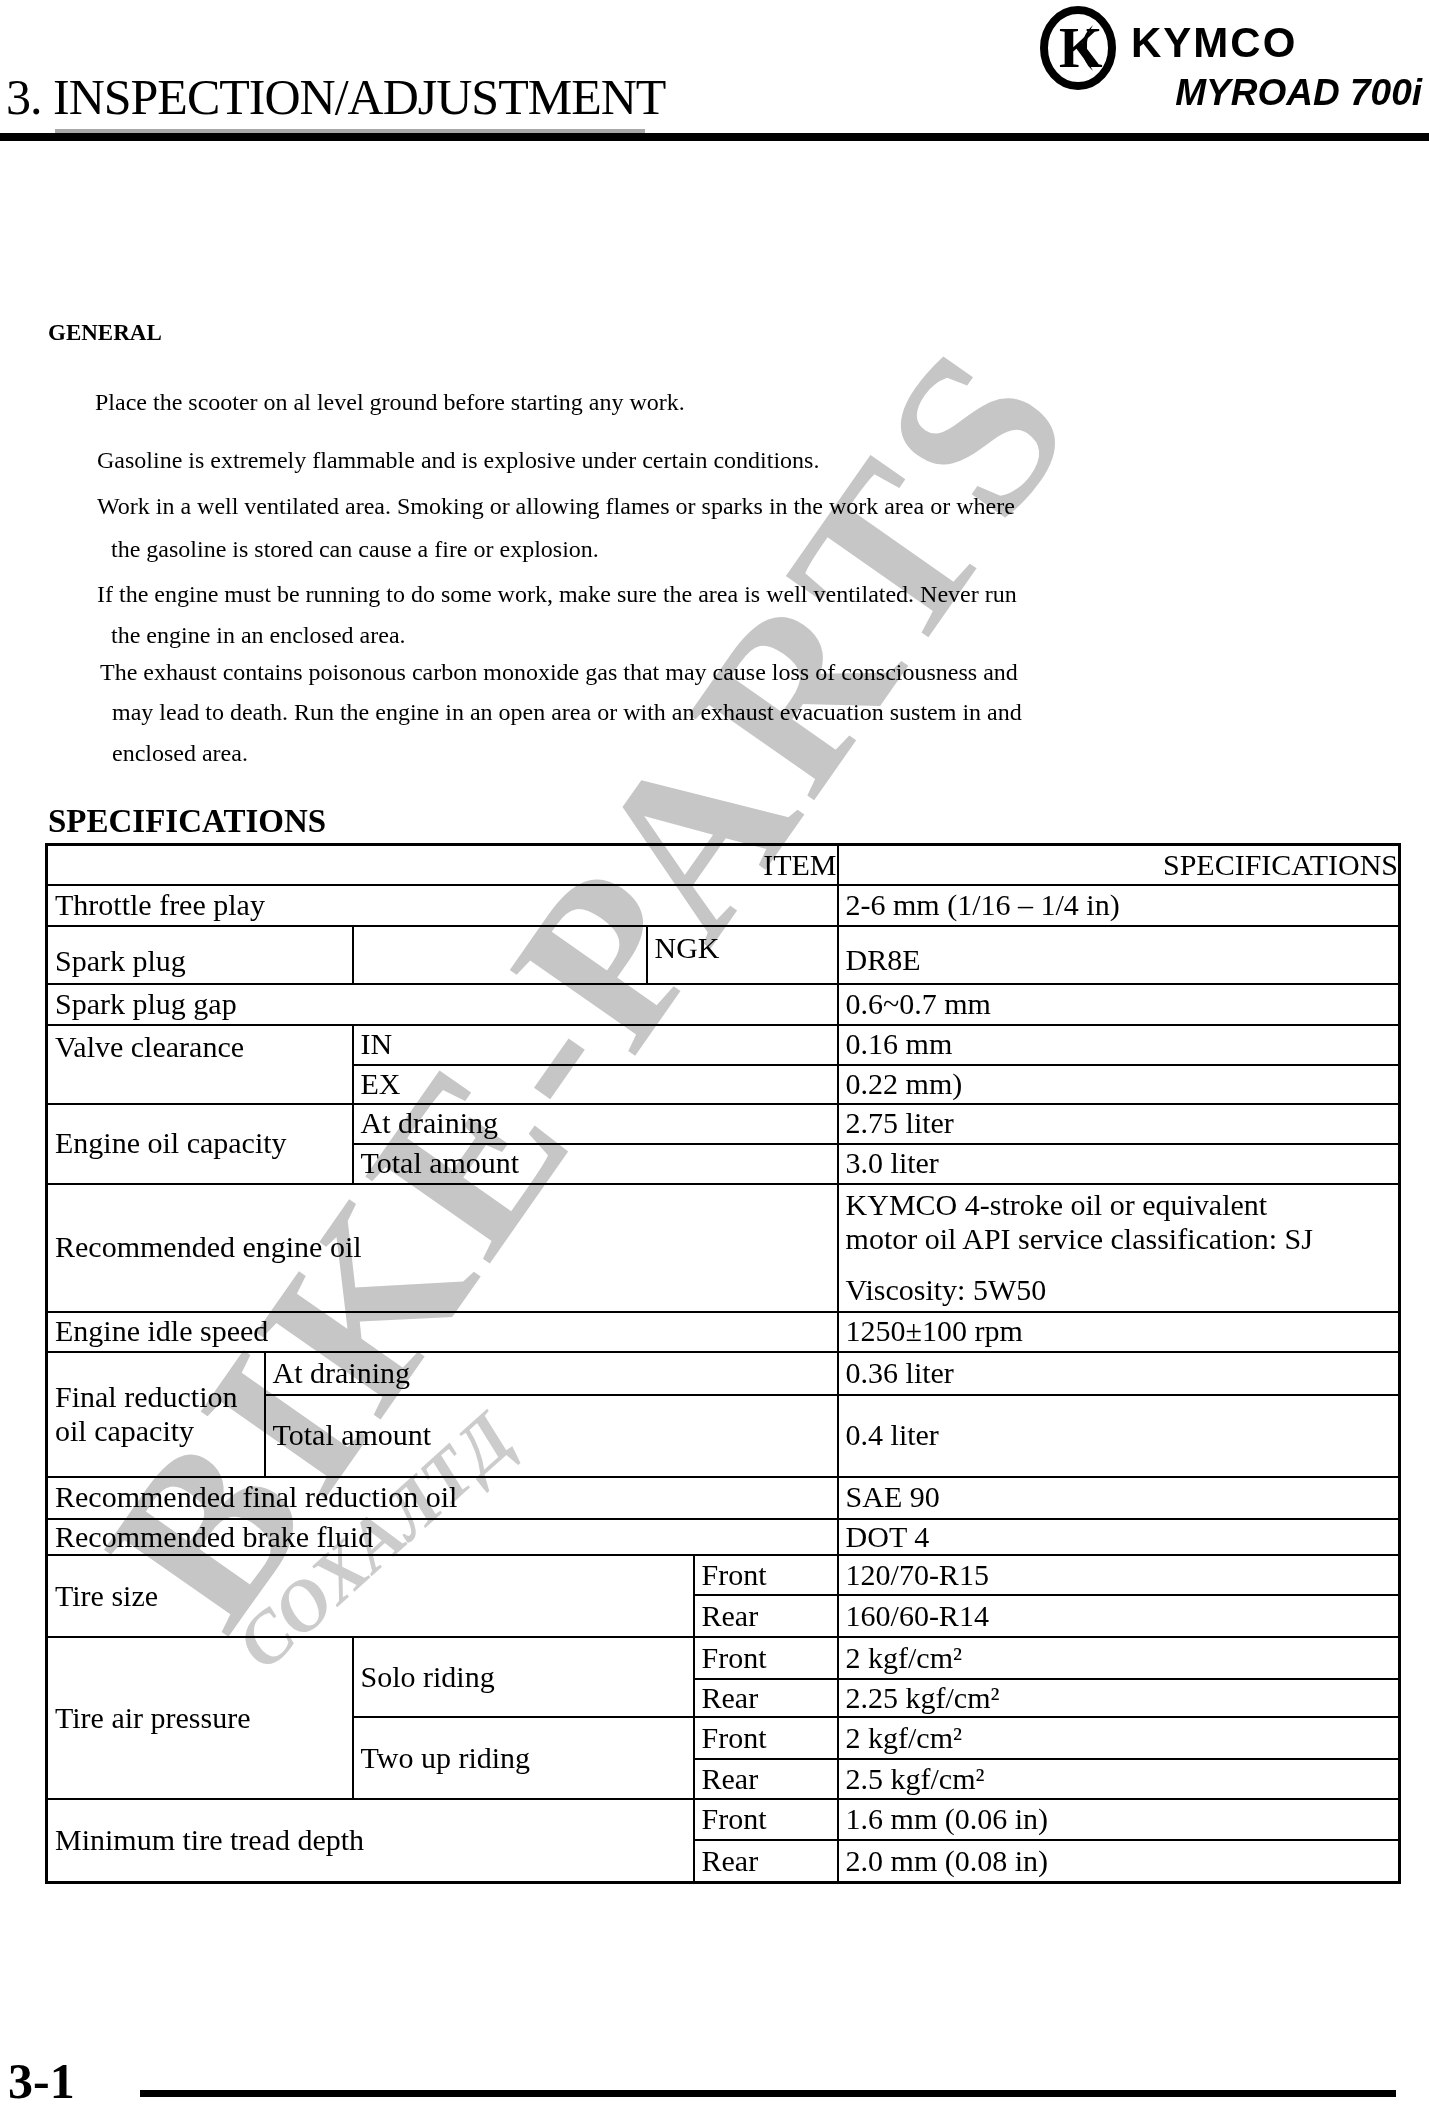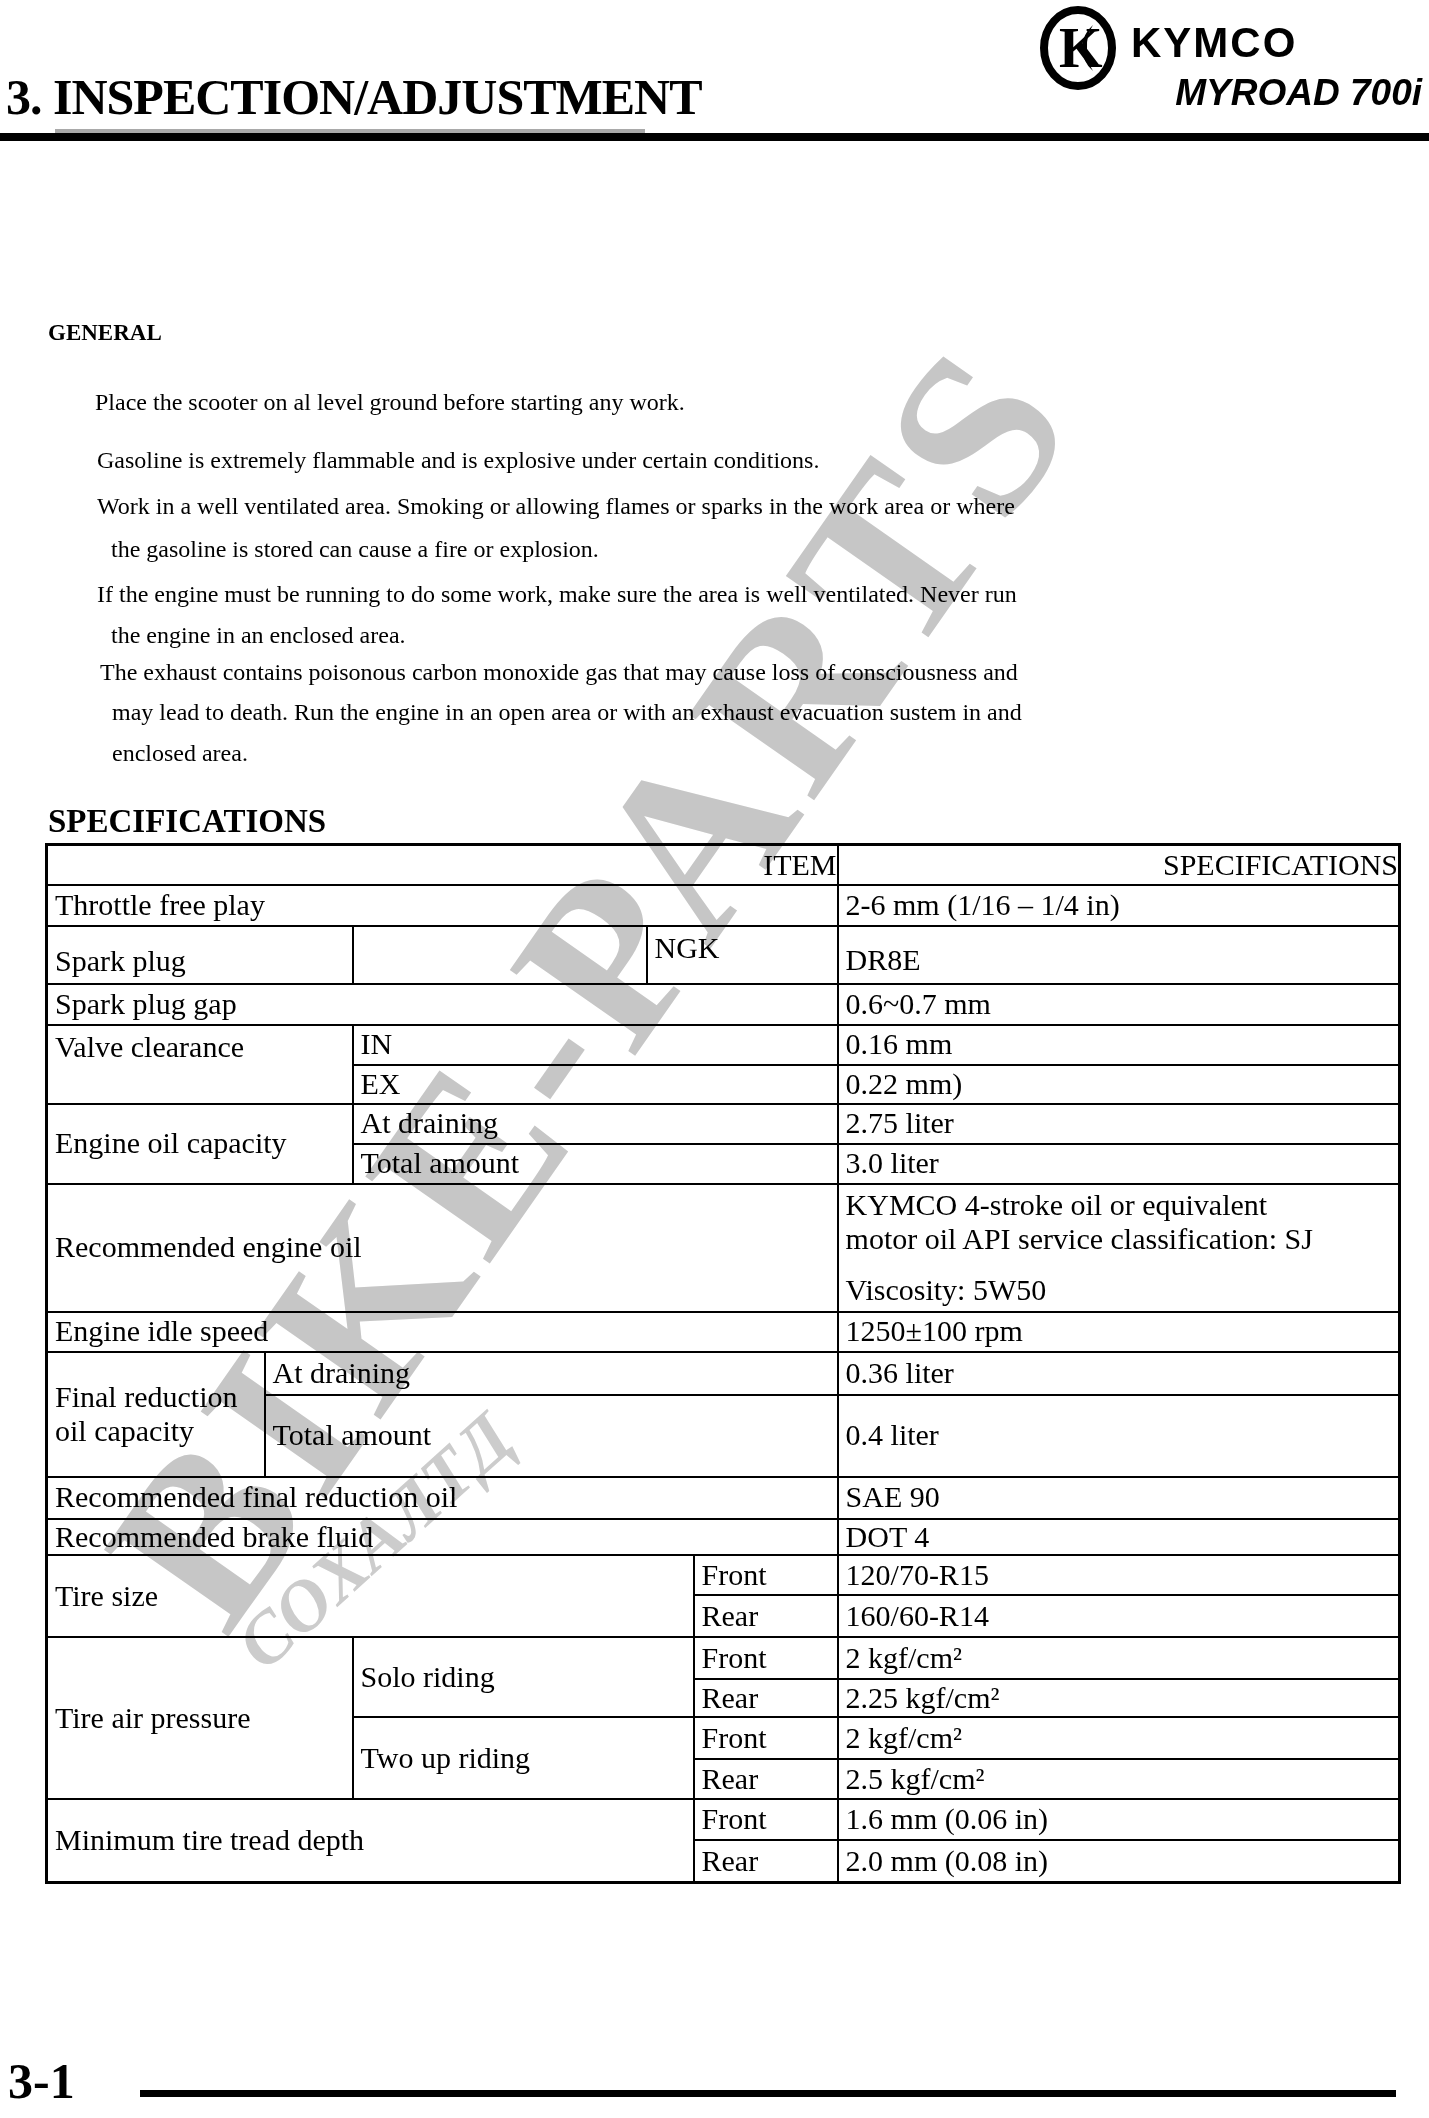--- a/index.html
+++ b/index.html
@@ -10,21 +10,21 @@
   .wm-main{position:absolute;left:-215px;top:850px;width:1610px;text-align:center;
     font-family:"Liberation Serif", serif;font-weight:bold;font-size:232px;letter-spacing:10px;
     color:#c6c6c6;transform:rotate(-55deg);transform-origin:center;z-index:0;white-space:nowrap;
     user-select:none;}
   .wm-sub{position:absolute;left:160px;top:1500px;width:430px;text-align:center;
     font-family:"Liberation Serif", serif;font-weight:bold;font-style:italic;font-size:72px;
     color:#cccccc;transform:rotate(-42deg);transform-origin:center;z-index:0;white-space:nowrap;
     user-select:none;}
   
   .content{position:absolute;inset:0;z-index:1;}
-  .chapter-title{position:absolute;left:6px;top:68px;font-size:50px;font-weight:bold;
+  .chapter-title{position:absolute;left:6px;top:68px;font-size:50px;font-weight:normal;
     letter-spacing:-1px;white-space:nowrap;}
   .brand-wrap{position:absolute;left:1035px;top:5px;width:390px;height:88px;}
   .brand-logo{position:absolute;left:0;top:0;width:86px;height:86px;}
   .brand-text{position:absolute;left:96px;top:14px;font-family:"Liberation Sans", sans-serif;
     font-weight:bold;font-size:42px;letter-spacing:2px;}
   .model-name{position:absolute;right:7px;top:72px;font-family:"Liberation Sans", sans-serif;
     font-weight:bold;font-size:37px;letter-spacing:0px;font-style:italic;}
   .header-rule-gray{position:absolute;left:55px;top:129px;width:590px;height:4px;background:#a9a9a9;}
   .header-rule{position:absolute;left:0;top:133px;width:1429px;height:8px;background:#000;}
   

